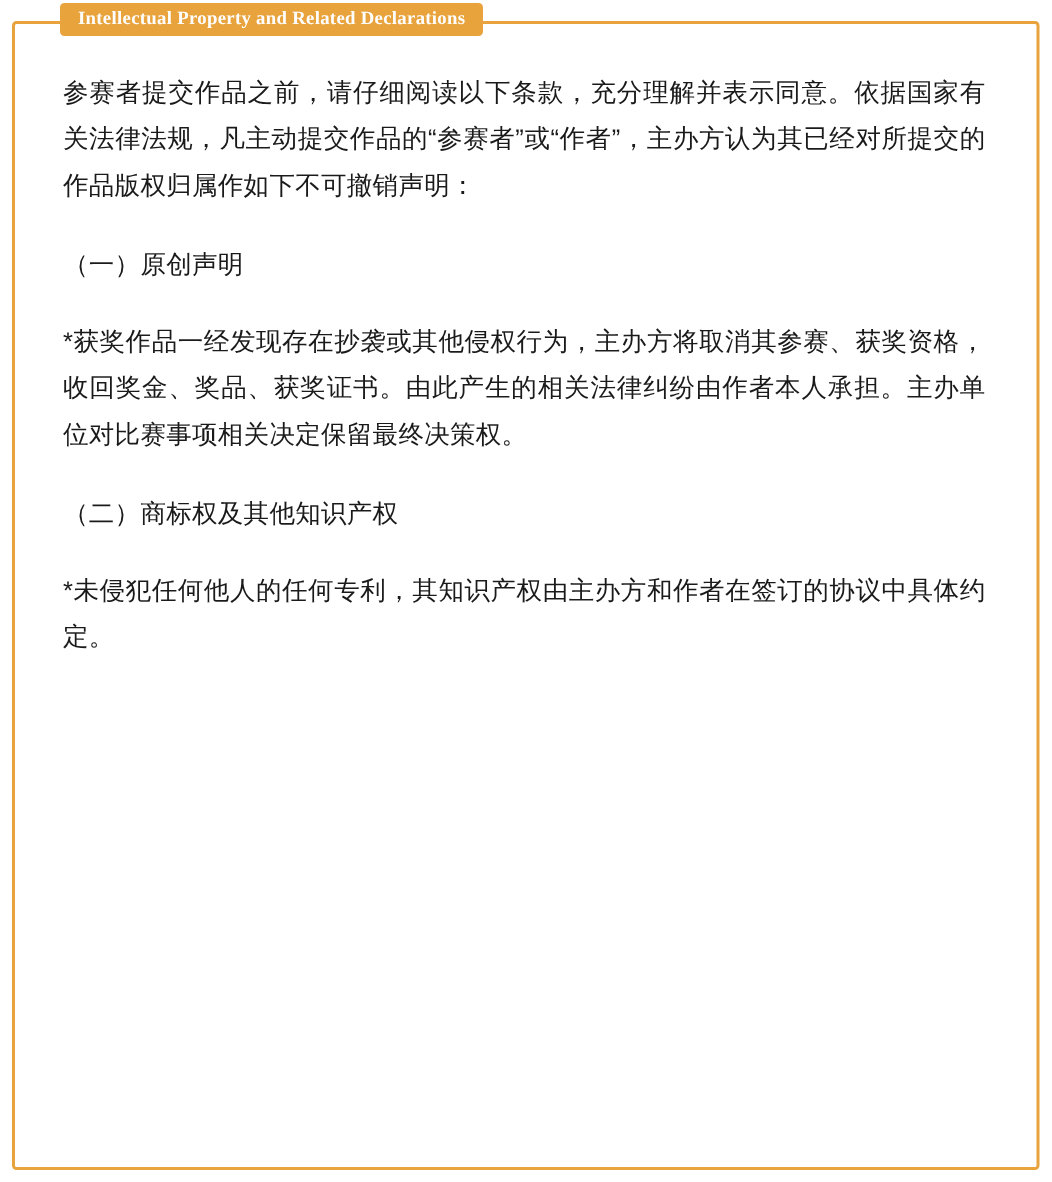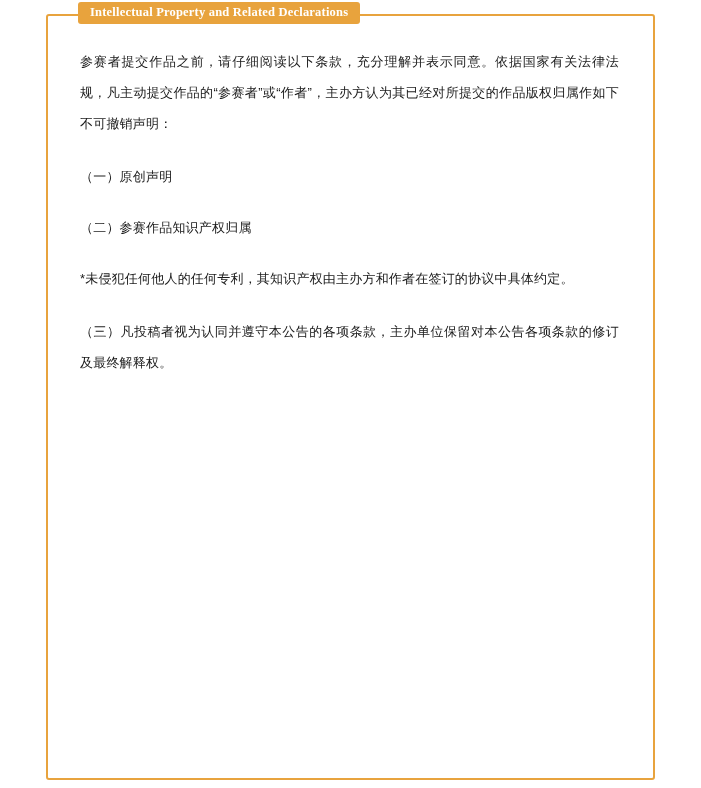--- a/index.html
+++ b/index.html
@@ -18,21 +18,21 @@
     position: relative;
     width: 701px;
     height: 788px;
     box-sizing: border-box;
     padding: 14px 8px 8px 8px;
   }
 
   .panel {
     position: relative;
     box-sizing: border-box;
-    width: 609px;
+    width: 685px;
     height: 766px;
     margin: 0 auto;
     border: 2px solid #e8a33d;
     border-radius: 3px;
     background: #ffffff;
   }
 
   .panel-title {
     position: absolute;
     top: -14px;
@@ -50,21 +50,21 @@
     border-radius: 3px;
     white-space: nowrap;
   }
 
   .panel-body {
     padding: 30px 34px 10px 32px;
   }
 
   .para {
     margin: 0 0 22px 0;
-    font-size: 13px;
+    font-size: 17px;
     line-height: 31px;
     color: #1a1a1a;
     text-align: justify;
     letter-spacing: 0.2px;
   }
   .para:last-child {
     margin-bottom: 0;
   }
   .para.heading {
     margin-bottom: 20px;
@@ -79,24 +79,24 @@
 
     <div class="panel-title">Intellectual Property and Related Declarations</div>
 
     <div class="panel-body">
 
       <p class="para">参赛者提交作品之前，请仔细阅读以下条款，充分理解并表示同意。依据国家有关法律法规，凡主动提交作品的“参赛者”或“作者”，主办方认为其已经对所提交的作品版权归属作如下不可撤销声明：</p>
 
       <p class="para heading">（一）原创声明</p>
 
 
+      <p class="para">*获奖作品一经发现存在抄袭或其他侵权行为，主办方将取消其参赛、获奖资格，收回奖金、奖品、获奖证书。由此产生的相关法律纠纷由作者本人承担。主办单位对比赛事项相关决定保留最终决策权。</p>
 
-      <p class="para heading">（二）参赛作品知识产权归属</p>
+      <p class="para heading">（二）商标权及其他知识产权</p>
 
 
 
       <p class="para">*未侵犯任何他人的任何专利，其知识产权由主办方和作者在签订的协议中具体约定。</p>
 
-      <p class="para">（三）凡投稿者视为认同并遵守本公告的各项条款，主办单位保留对本公告各项条款的修订及最终解释权。</p>
 
     </div>
   </section>
 </div>
 
 </body></html>

